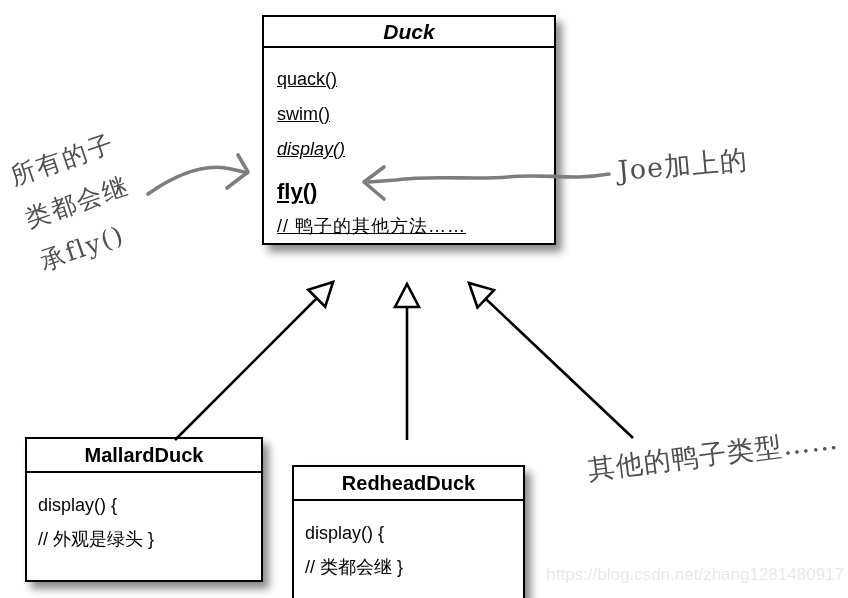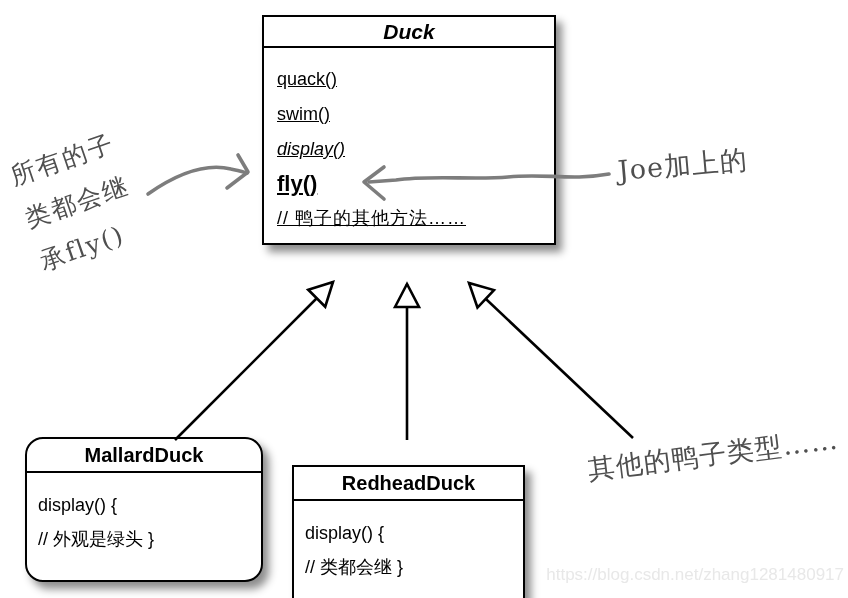--- a/index.html
+++ b/index.html
@@ -16,24 +16,24 @@
   }
   .uml-title{
     box-sizing:border-box;text-align:center;border-bottom:2.4px solid #000000;
     font-weight:bold;color:#000;
   }
   .duck{left:262px;top:15px;width:294px;height:230px;}
   .duck .uml-title{height:31px;line-height:29px;font-size:21px;font-style:italic;}
   .duck .uml-body{padding:14px 0 0 13px;text-decoration:underline;}
   .duck .m{font-size:18px;line-height:35px;color:#000;white-space:nowrap;}
   .duck .m.it{font-style:italic;}
-  .duck .m.fly{font-size:22px;font-weight:bold;line-height:34px;}
+  .duck .m.fly{font-size:22px;font-weight:bold;line-height:34px;margin-top:8px;}
   .duck .m.cmt{font-size:18px;letter-spacing:1px;}
 
-  .mallard{left:25px;top:437px;width:238px;height:145px;border-radius:18px;}
+  .mallard{left:25px;top:437px;width:238px;height:145px;}
   .redhead{left:292px;top:437px;width:233px;height:152px;margin-top:28px;}
   .sub .uml-title{height:34px;line-height:32px;font-size:20px;}
   .sub .uml-body{padding:15px 8px 0 11px;}
   .sub .m{font-size:18px;line-height:34px;color:#000;white-space:nowrap;}
 
   
   .overlay{position:absolute;left:0;top:0;z-index:5;pointer-events:none;}
 
   
   .note{

